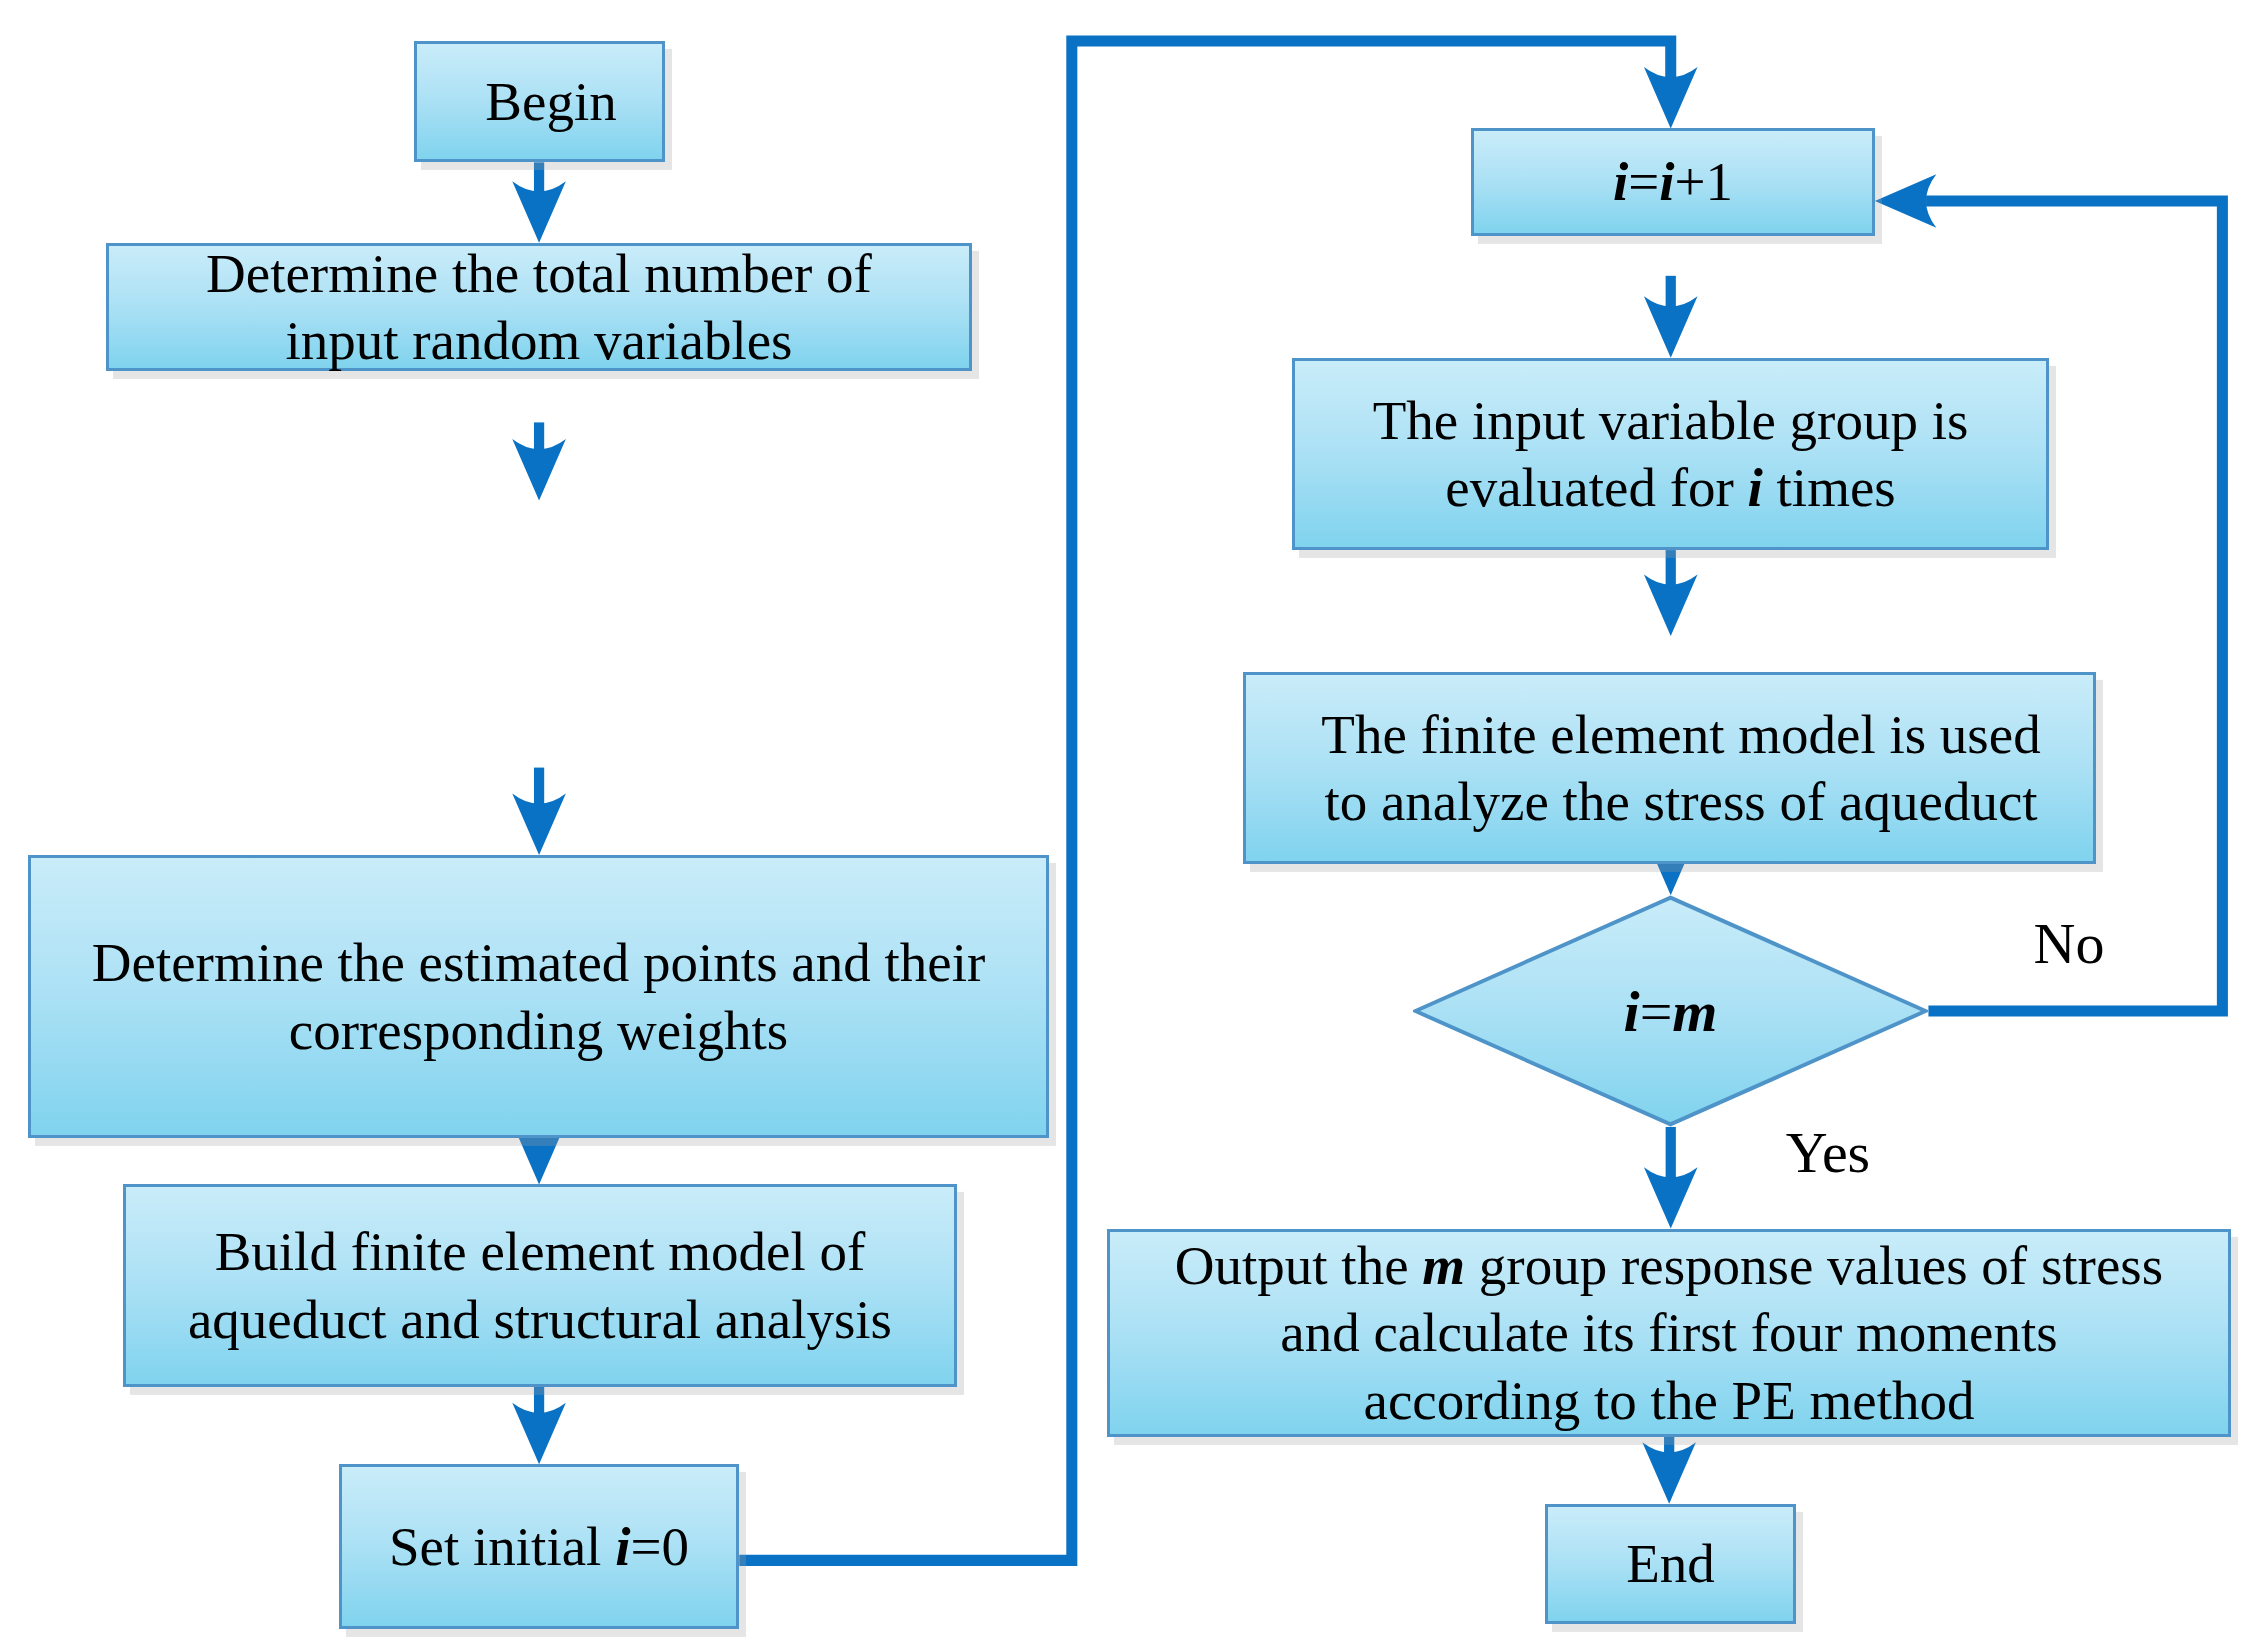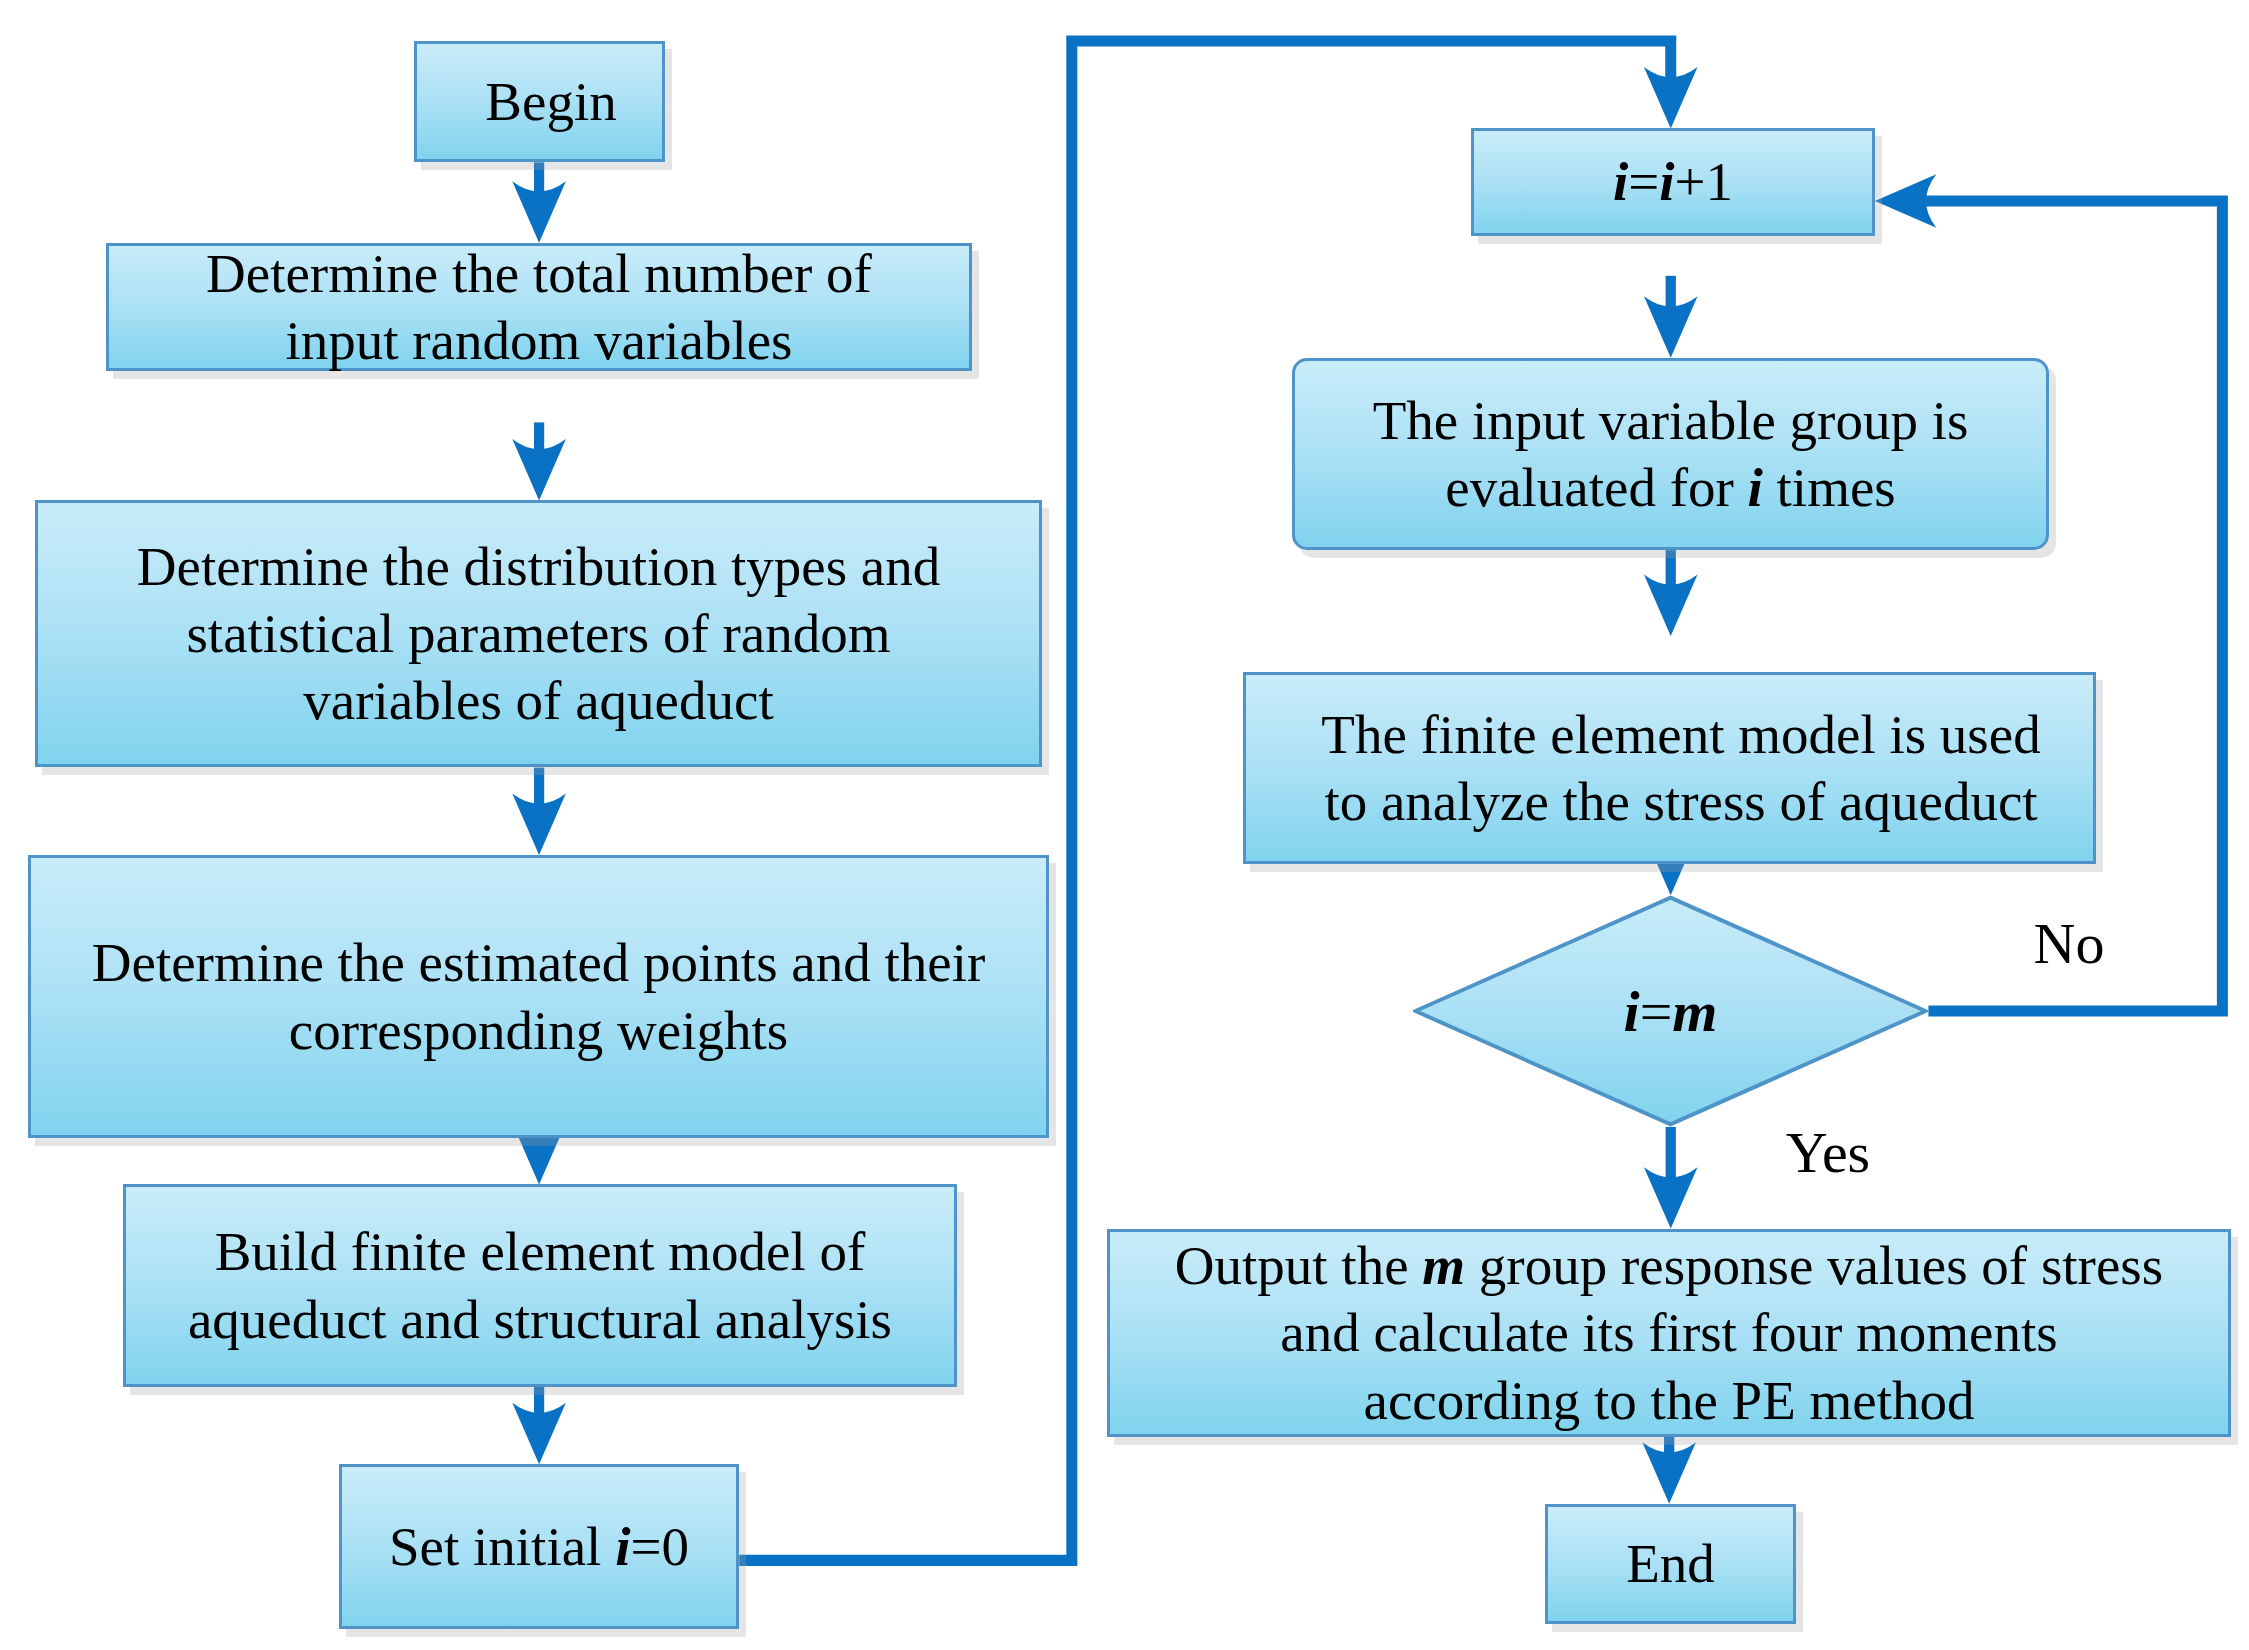--- a/index.html
+++ b/index.html
@@ -20,21 +20,21 @@
   em.v{font-style:italic;font-weight:bold;}
   .edge-label{position:absolute;font-size:58px;background:transparent;}
   
   #n-begin            {left:414px; top:41px;   width:251px;  height:121px;padding-left:23px;}
   #n-determine-total  {left:106px; top:243px;  width:866px; height:128px;}
   #n-determine-dist   {left:35px;  top:500px;  width:1007px; height:267px;}
   #n-determine-points {left:28px;  top:855px; width:1021px; height:283px;}
   #n-build-fem        {left:123px; top:1184px; width:834px; height:203px;}
   #n-set-initial      {left:339px; top:1464px; width:400px;  height:165px;}
   #n-increment        {left:1471px;top:128px;  width:404px;  height:108px;}
-  #n-evaluate         {left:1292px;top:358px;  width:757px;  height:192px;border-radius:15px;}
+  #n-evaluate         {left:1292px;top:358px;  width:757px;  height:192px;}
   #n-fem-stress       {left:1243px;top:672px;  width:853px; height:192px;padding-left:23px;}
   #n-decision         {position:absolute;left:1413px;top:895px;width:515px;height:232px;}
   #n-decision .dsvg   {position:absolute;left:0;top:0;width:100%;height:100%;}
   #n-decision .txt    {position:absolute;left:0;top:0;width:100%;height:100%;
                        display:flex;align-items:center;justify-content:center;
                        font-size:58px;}
   #n-output           {left:1107px;top:1229px; width:1124px; height:208px;}
   #n-end              {left:1545px;top:1504px; width:251px;  height:120px;}
   #lbl-no  {left:1994px;top:910px;width:150px;text-align:center;}
   #lbl-yes {left:1753px;top:1119px;width:150px;text-align:center;}
@@ -80,23 +80,20 @@
   </svg>
 
   <div class="box" id="n-begin">
     <div class="txt">Begin</div>
   </div>
 
   <div class="box" id="n-determine-total">
     <div class="txt">Determine the total number of<br>input random variables</div>
   </div>
 
-  <div class="box" id="n-determine-dist">
-    <div class="txt">Determine the distribution types and<br>statistical parameters of random<br>variables of aqueduct</div>
-  </div>
 
   <div class="box" id="n-determine-points">
     <div class="txt">Determine the estimated points and their<br>corresponding weights</div>
   </div>
 
   <div class="box" id="n-build-fem">
     <div class="txt">Build finite element model of<br>aqueduct and structural analysis</div>
   </div>
 
   <div class="box" id="n-set-initial">

